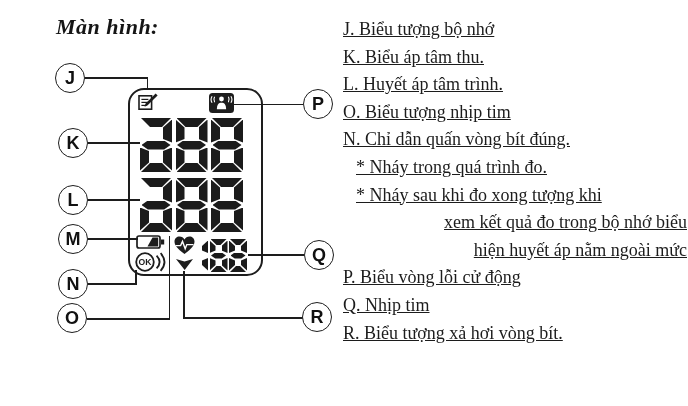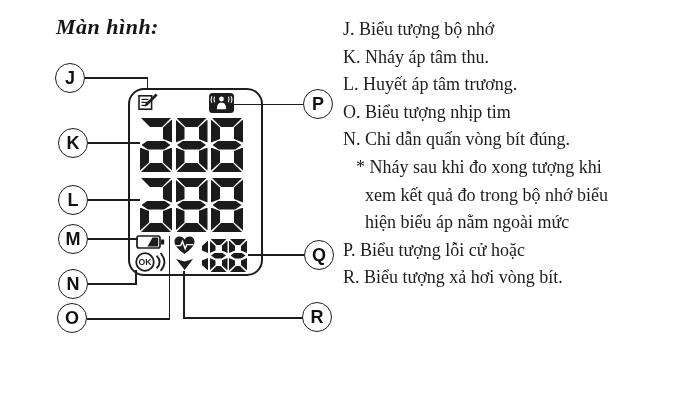--- a/index.html
+++ b/index.html
@@ -41,23 +41,23 @@
   .seg.g{left:1.5px;right:1.5px;top:calc(50% - var(--t)/2);height:var(--t);clip-path:polygon(0 50%,calc(var(--t)*0.7) 0,calc(100% - var(--t)*0.7) 0,100% 50%,calc(100% - var(--t)*0.7) 100%,calc(var(--t)*0.7) 100%);}
   .seg.f{left:0;top:1.5px;height:calc(50% - 4px);width:var(--t);clip-path:polygon(0 0,100% calc(var(--t)*0.9),100% calc(100% - var(--t)*0.4),0 100%);}
   .seg.b{right:0;top:1.5px;height:calc(50% - 4px);width:var(--t);clip-path:polygon(100% 0,100% 100%,0 calc(100% - var(--t)*0.4),0 calc(var(--t)*0.9));}
   .seg.e{left:0;bottom:1.5px;height:calc(50% - 4px);width:var(--t);clip-path:polygon(0 0,100% calc(var(--t)*0.4),100% calc(100% - var(--t)*0.9),0 100%);}
   .seg.c{right:0;bottom:1.5px;height:calc(50% - 4px);width:var(--t);clip-path:polygon(100% 0,100% 100%,0 calc(100% - var(--t)*0.9),0 calc(var(--t)*0.4));}
   
   .legend {
     position:absolute; left:343px; top:16px; width:344px;
     font:18px/27.6px "Liberation Serif", serif; color:#1c1c1c;
   }
-  .legend .line { white-space:nowrap; }
+  .legend .line { white-space:nowrap;text-decoration:underline; }
   .legend .ind1 { padding-left:13px; }
-  .legend .ind2 { padding-left:22px; }
+  .legend .ind2 { padding-left:22px;text-align:right; }
 </style>
 </head>
 <body>
 
 <div class="stage">
 
   <div class="title">Màn hình:</div>
 
   <div class="lcd"></div>
 
@@ -201,24 +201,26 @@
         <span class="seg c"></span>
         <span class="seg d"></span>
         <span class="seg e"></span>
         <span class="seg f"></span>
         <span class="seg g"></span>
       </span>
     </div>
 
   <div class="legend">
     <div class="line">J. Biểu tượng bộ nhớ</div>
-    <div class="line">K. Nháy áp tâm thu.</div>
-    <div class="line">L. Huyết áp tâm trương.</div>
+    <div class="line">K. Biểu áp tâm thu.</div>
+    <div class="line">L. Huyết áp tâm trình.</div>
     <div class="line">O. Biểu tượng nhịp tim</div>
     <div class="line">N. Chỉ dẫn quấn vòng bít đúng.</div>
+    <div class="line ind1">* Nháy trong quá trình đo.</div>
     <div class="line ind1">* Nháy sau khi đo xong tượng khi</div>
     <div class="line ind2">xem kết quả đo trong bộ nhớ biểu</div>
-    <div class="line ind2">hiện biểu áp nằm ngoài mức</div>
-    <div class="line">P. Biểu tượng lỗi cử hoặc</div>
+    <div class="line ind2">hiện huyết áp nằm ngoài mức</div>
+    <div class="line">P. Biểu vòng lỗi cử động</div>
+    <div class="line">Q. Nhịp tim</div>
     <div class="line">R. Biểu tượng xả hơi vòng bít.</div>
   </div>
 
 </div>
 
 </body></html>

